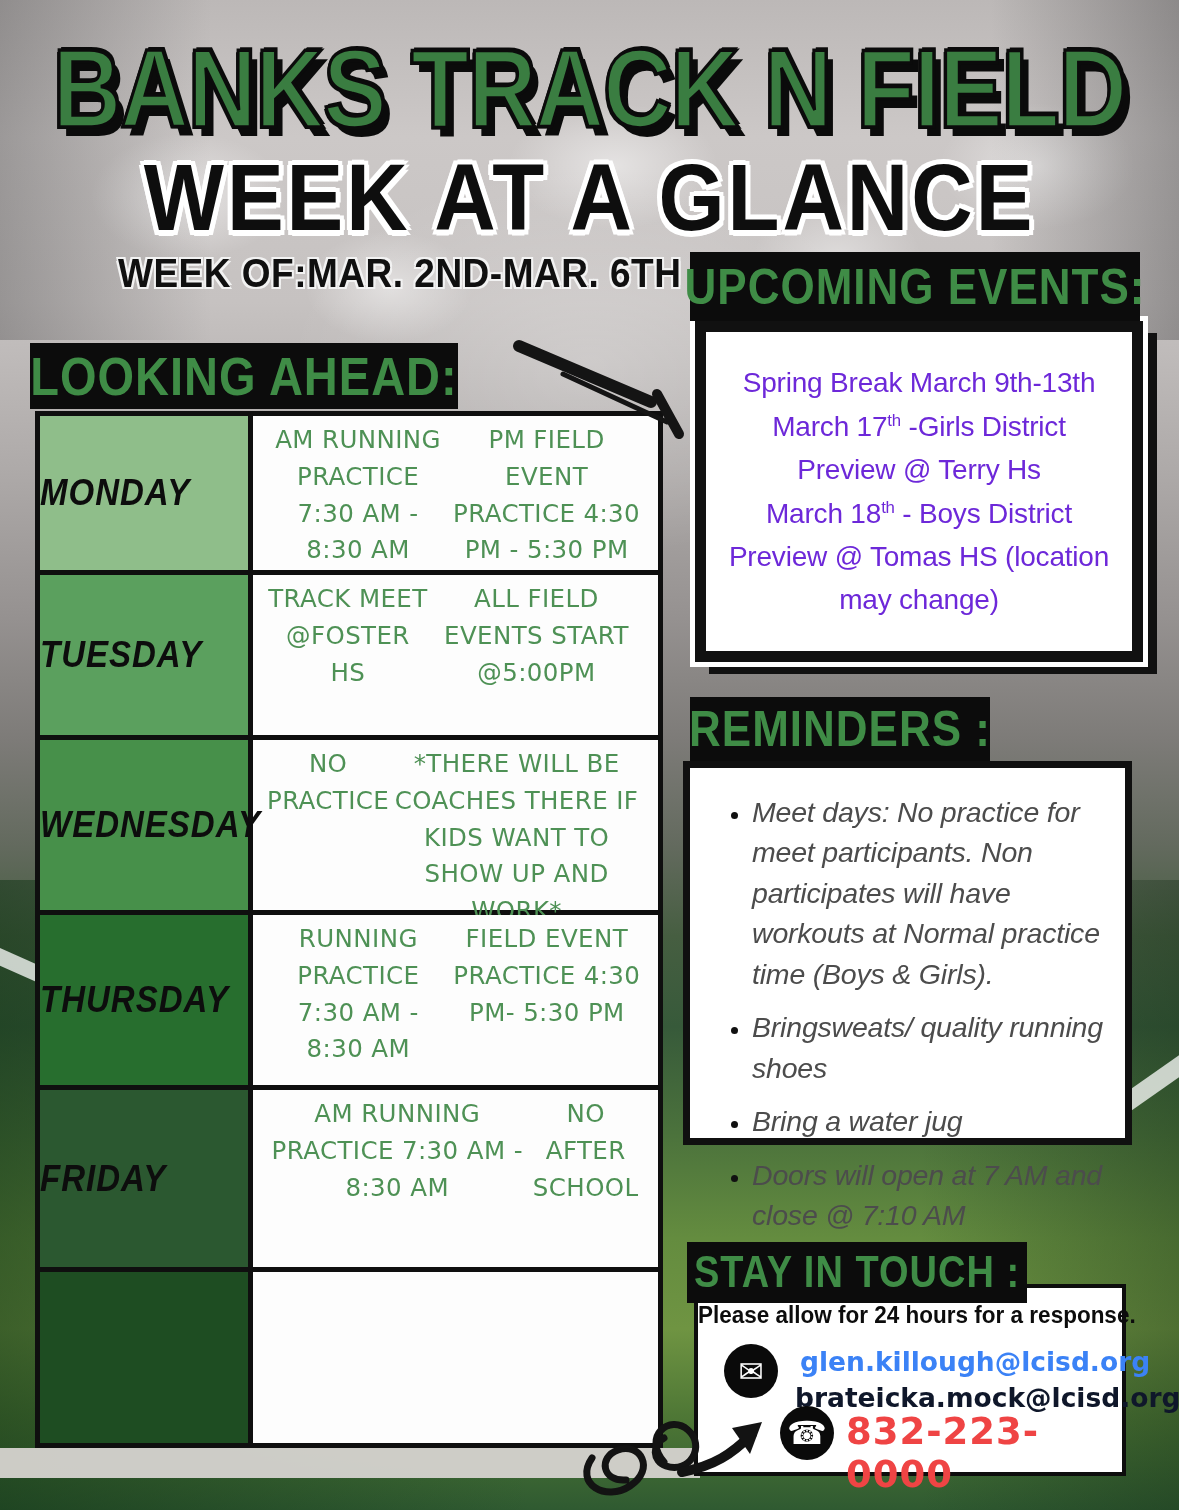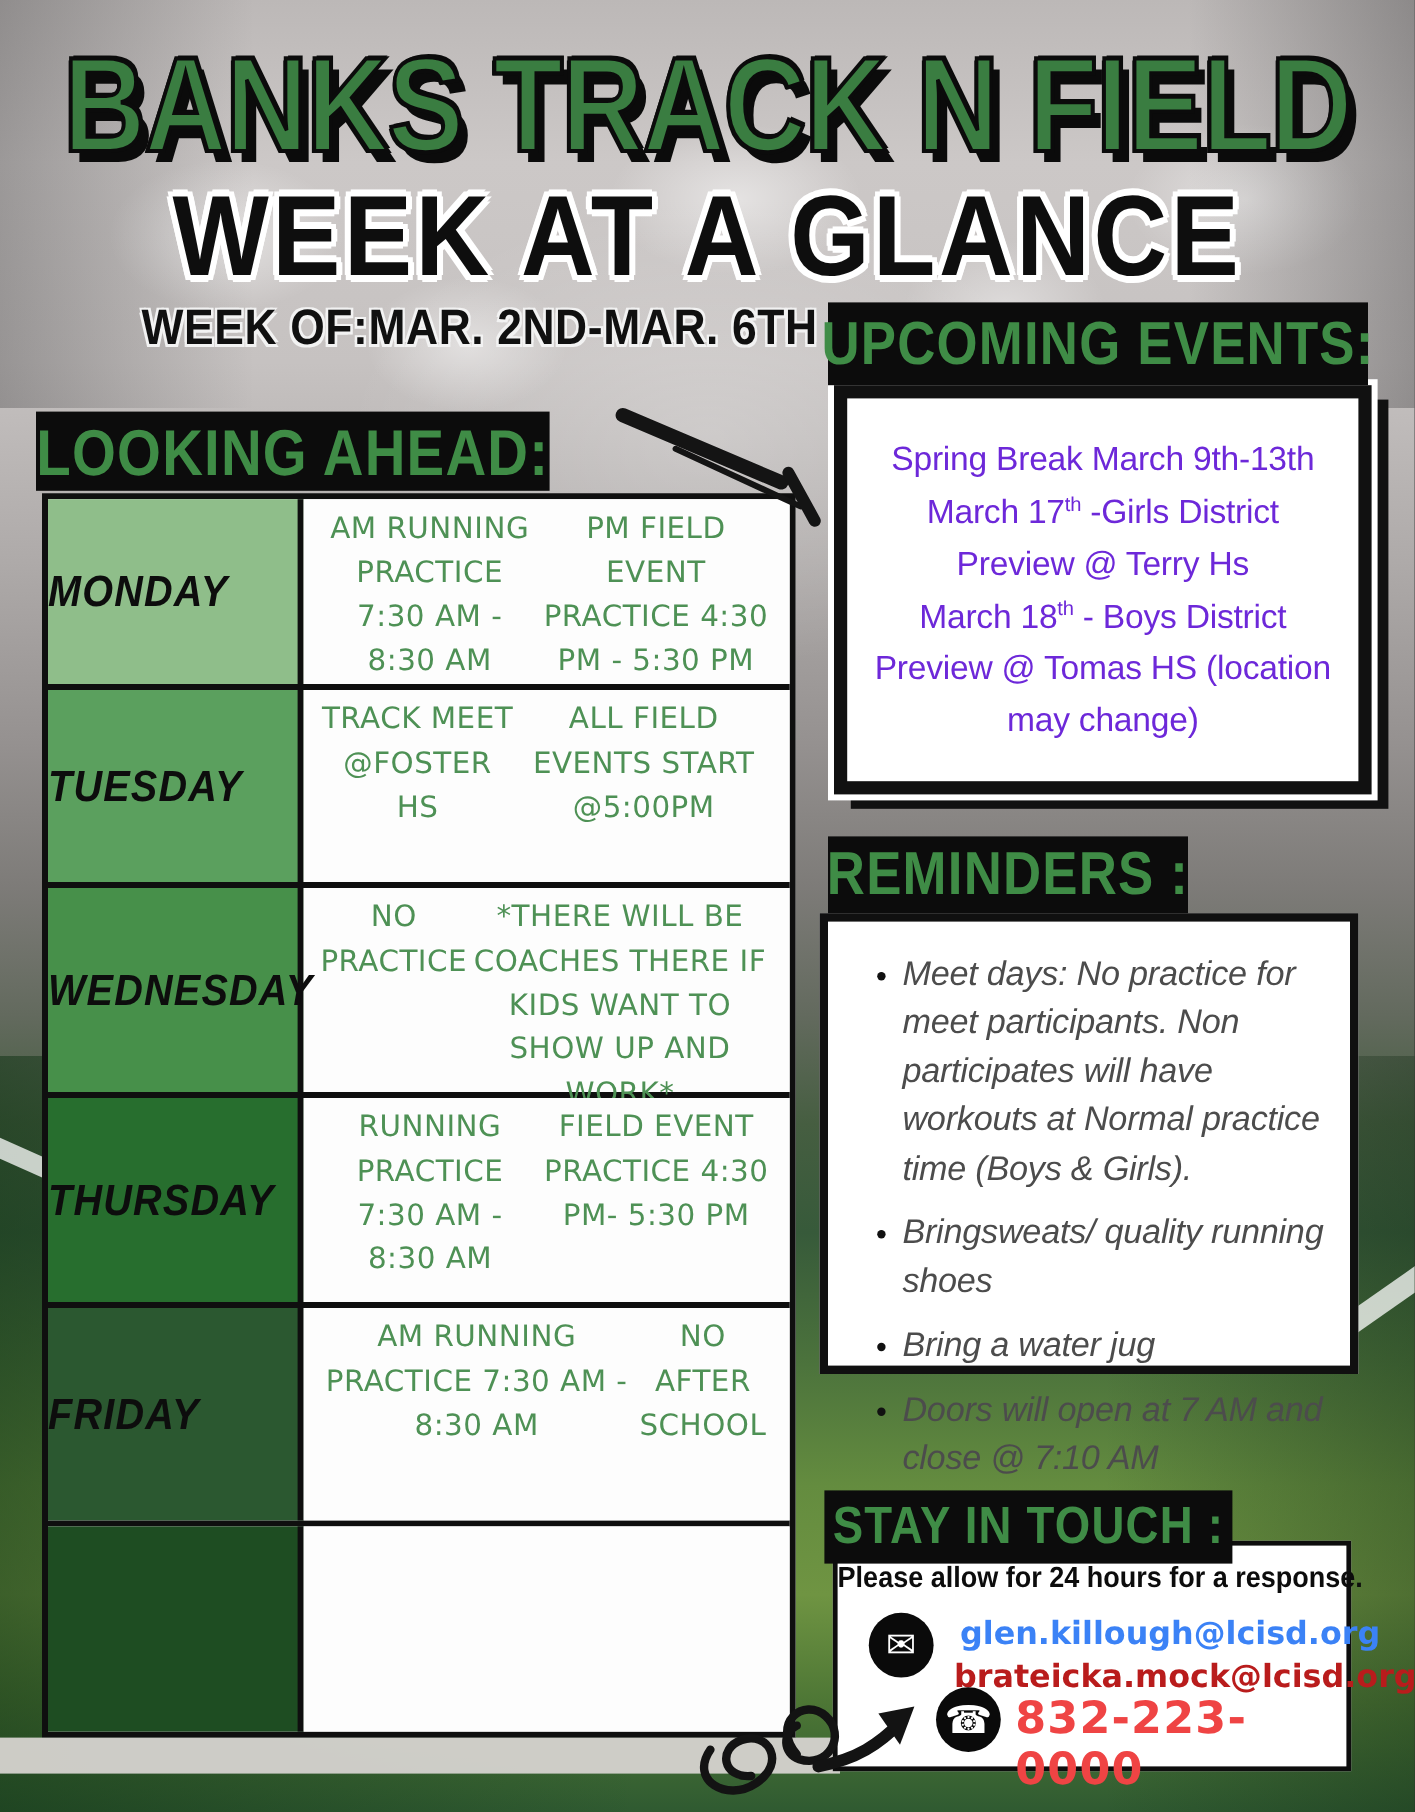--- a/index.html
+++ b/index.html
@@ -117,21 +117,21 @@
     font-size:22.5px; font-weight:bold; color:#0c0c0c; transform:scaleY(1.08);
     white-space:nowrap; }
   .icon-circle { position:absolute; width:54px; height:54px; border-radius:50%;
     background:#0a0a0a; color:#fff; display:flex; align-items:center;
     justify-content:center; }
   .mail-circle { left:26px; top:56px; font-size:30px; }
   .phone-circle { left:82px; top:118px; font-size:32px; }
   .email1 { position:absolute; left:102px; top:58px; font-family:"DejaVu Sans",sans-serif;
     font-weight:bold; font-size:26.5px; color:#3b82f6; }
   .email2 { position:absolute; left:97px; top:94px; font-family:"DejaVu Sans",sans-serif;
-    font-weight:bold; font-size:26.5px; color:#b91c1c; }
+    font-weight:bold; font-size:26.5px; color:#0f172a; }
   .phone-num { position:absolute; left:148px; top:122px; font-family:"DejaVu Sans",sans-serif;
     font-weight:bold; font-size:37px; color:#ef4444; letter-spacing:1px; }
 
   .doodle { position:absolute; z-index:4; }
   .doodle-top { left:505px; top:336px; }
   .doodle-bottom { left:572px; top:1366px; }
 </style>
 </head>
 <body>
 

